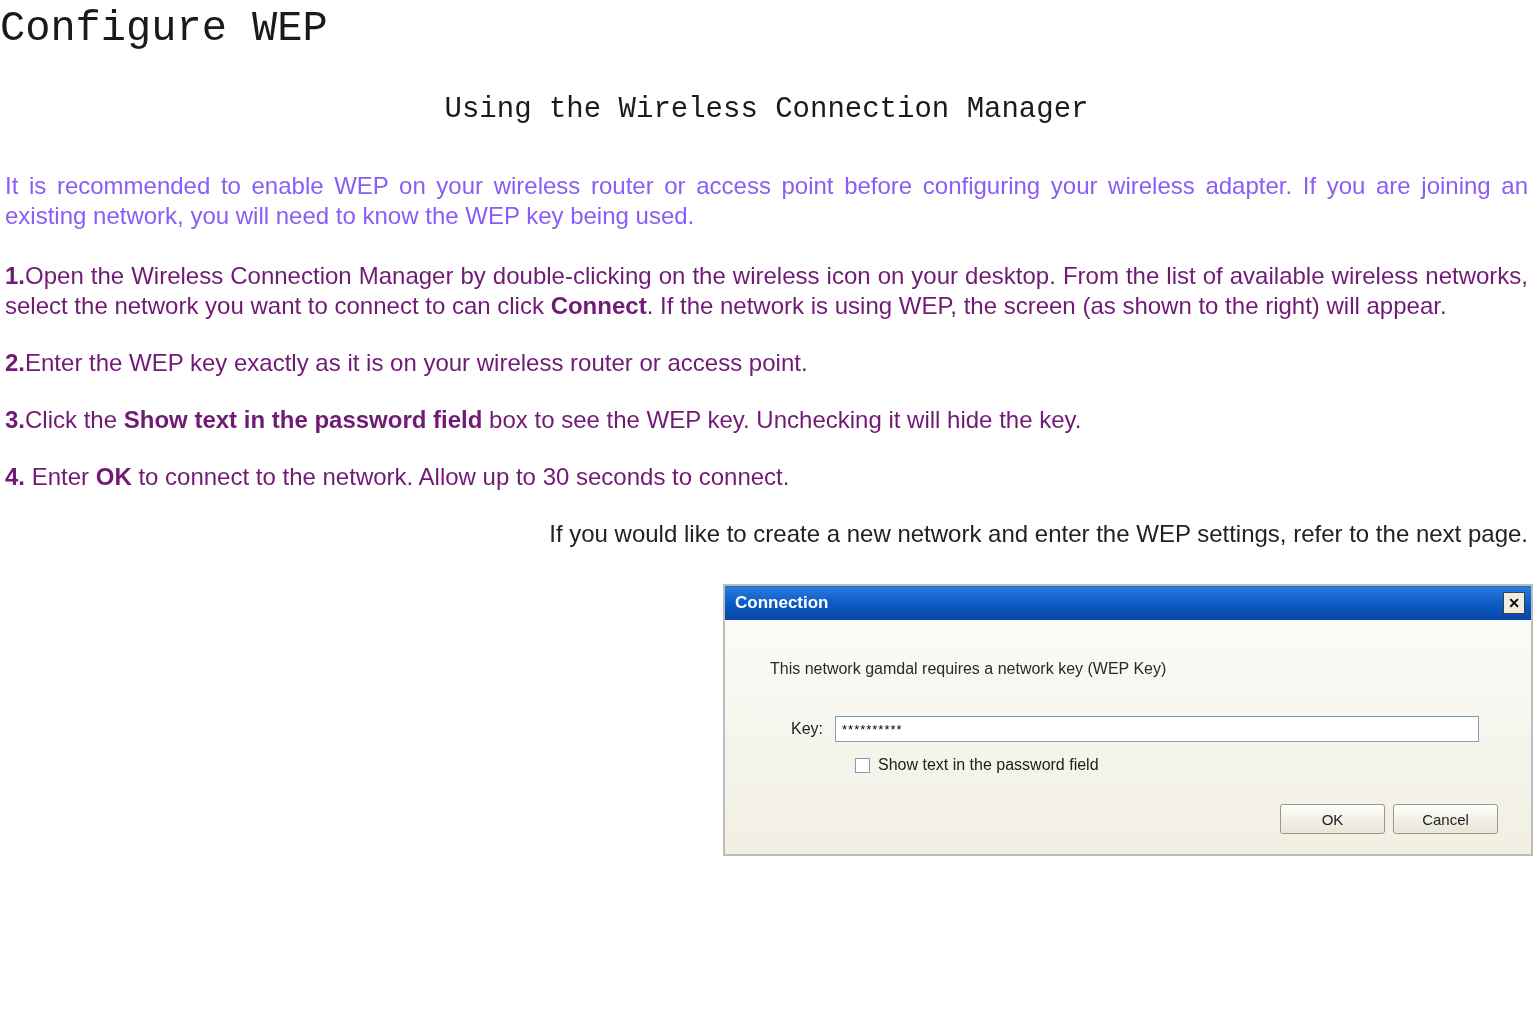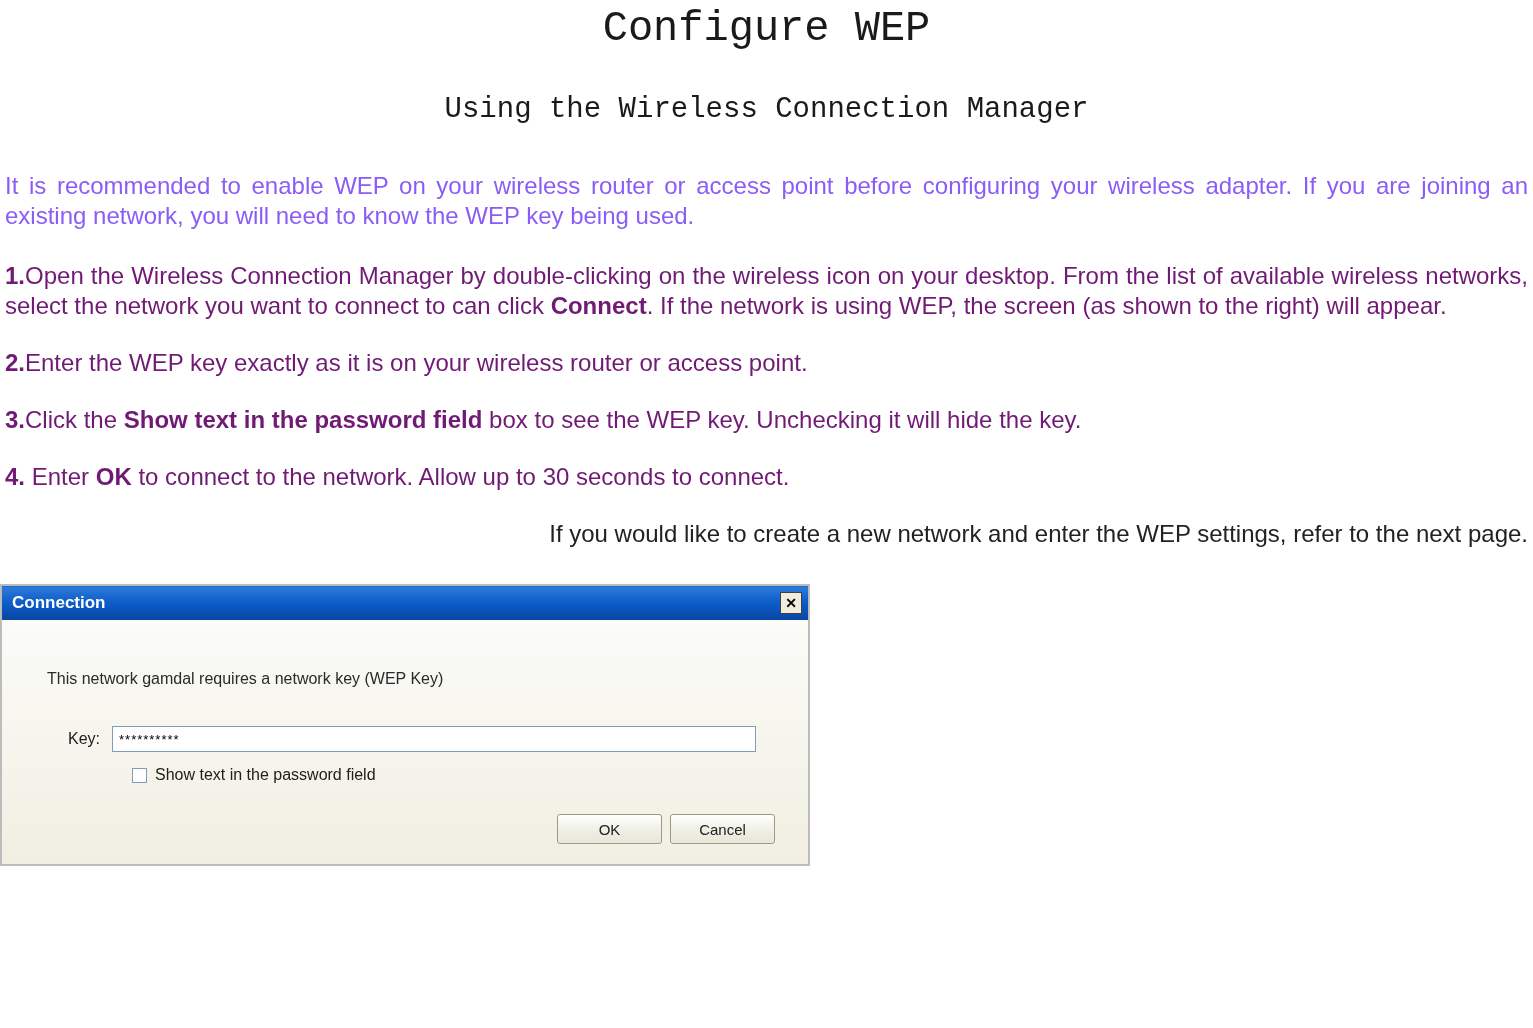--- a/index.html
+++ b/index.html
@@ -8,21 +8,20 @@
       box-sizing: border-box;
     }
     body {
       font-family: Arial, Helvetica, sans-serif;
       background: #ffffff;
       color: #000;
       width: 1533px;
       padding: 0;
     }
     .page-title {
-      text-align: center;
       font-family: "Courier New", Courier, monospace;
       font-size: 42px;
       font-weight: normal;
       color: #1a1a1a;
       margin-top: 5px;
       margin-bottom: 40px;
     }
     .page-subtitle {
       text-align: center;
       font-family: "Courier New", Courier, monospace;
@@ -53,21 +52,21 @@
     }
     .closing-para {
       font-size: 24px;
       color: #222;
       margin: 0 5px 35px 5px;
       line-height: 1.25;
       text-align: right;
     }
     .dialog-wrapper {
       display: flex;
-      justify-content: flex-start;
+      justify-content: flex-end;
       margin-top: 20px;
     }
     .dialog-box {
       width: 810px;
       border: 2px solid #bcbcbc;
       background: #fff;
       font-family: Tahoma, Arial, sans-serif;
       position: relative;
     }
     .title-bar {
@@ -91,21 +90,21 @@
       display: flex;
       align-items: center;
       justify-content: center;
       cursor: pointer;
       font-size: 14px;
       font-weight: bold;
       font-family: Arial, sans-serif;
     }
     .dialog-body {
       background: linear-gradient(to bottom, #fbfbf8 0%, #f1efe2 100%);
-      padding: 50px 30px 20px 30px;
+      padding: 40px 30px 20px 30px;
     }
     .dialog-message {
       font-size: 16px;
       color: #2a2a2a;
       margin-bottom: 38px;
       margin-left: 15px;
     }
     .key-row {
       display: flex;
       align-items: center;

